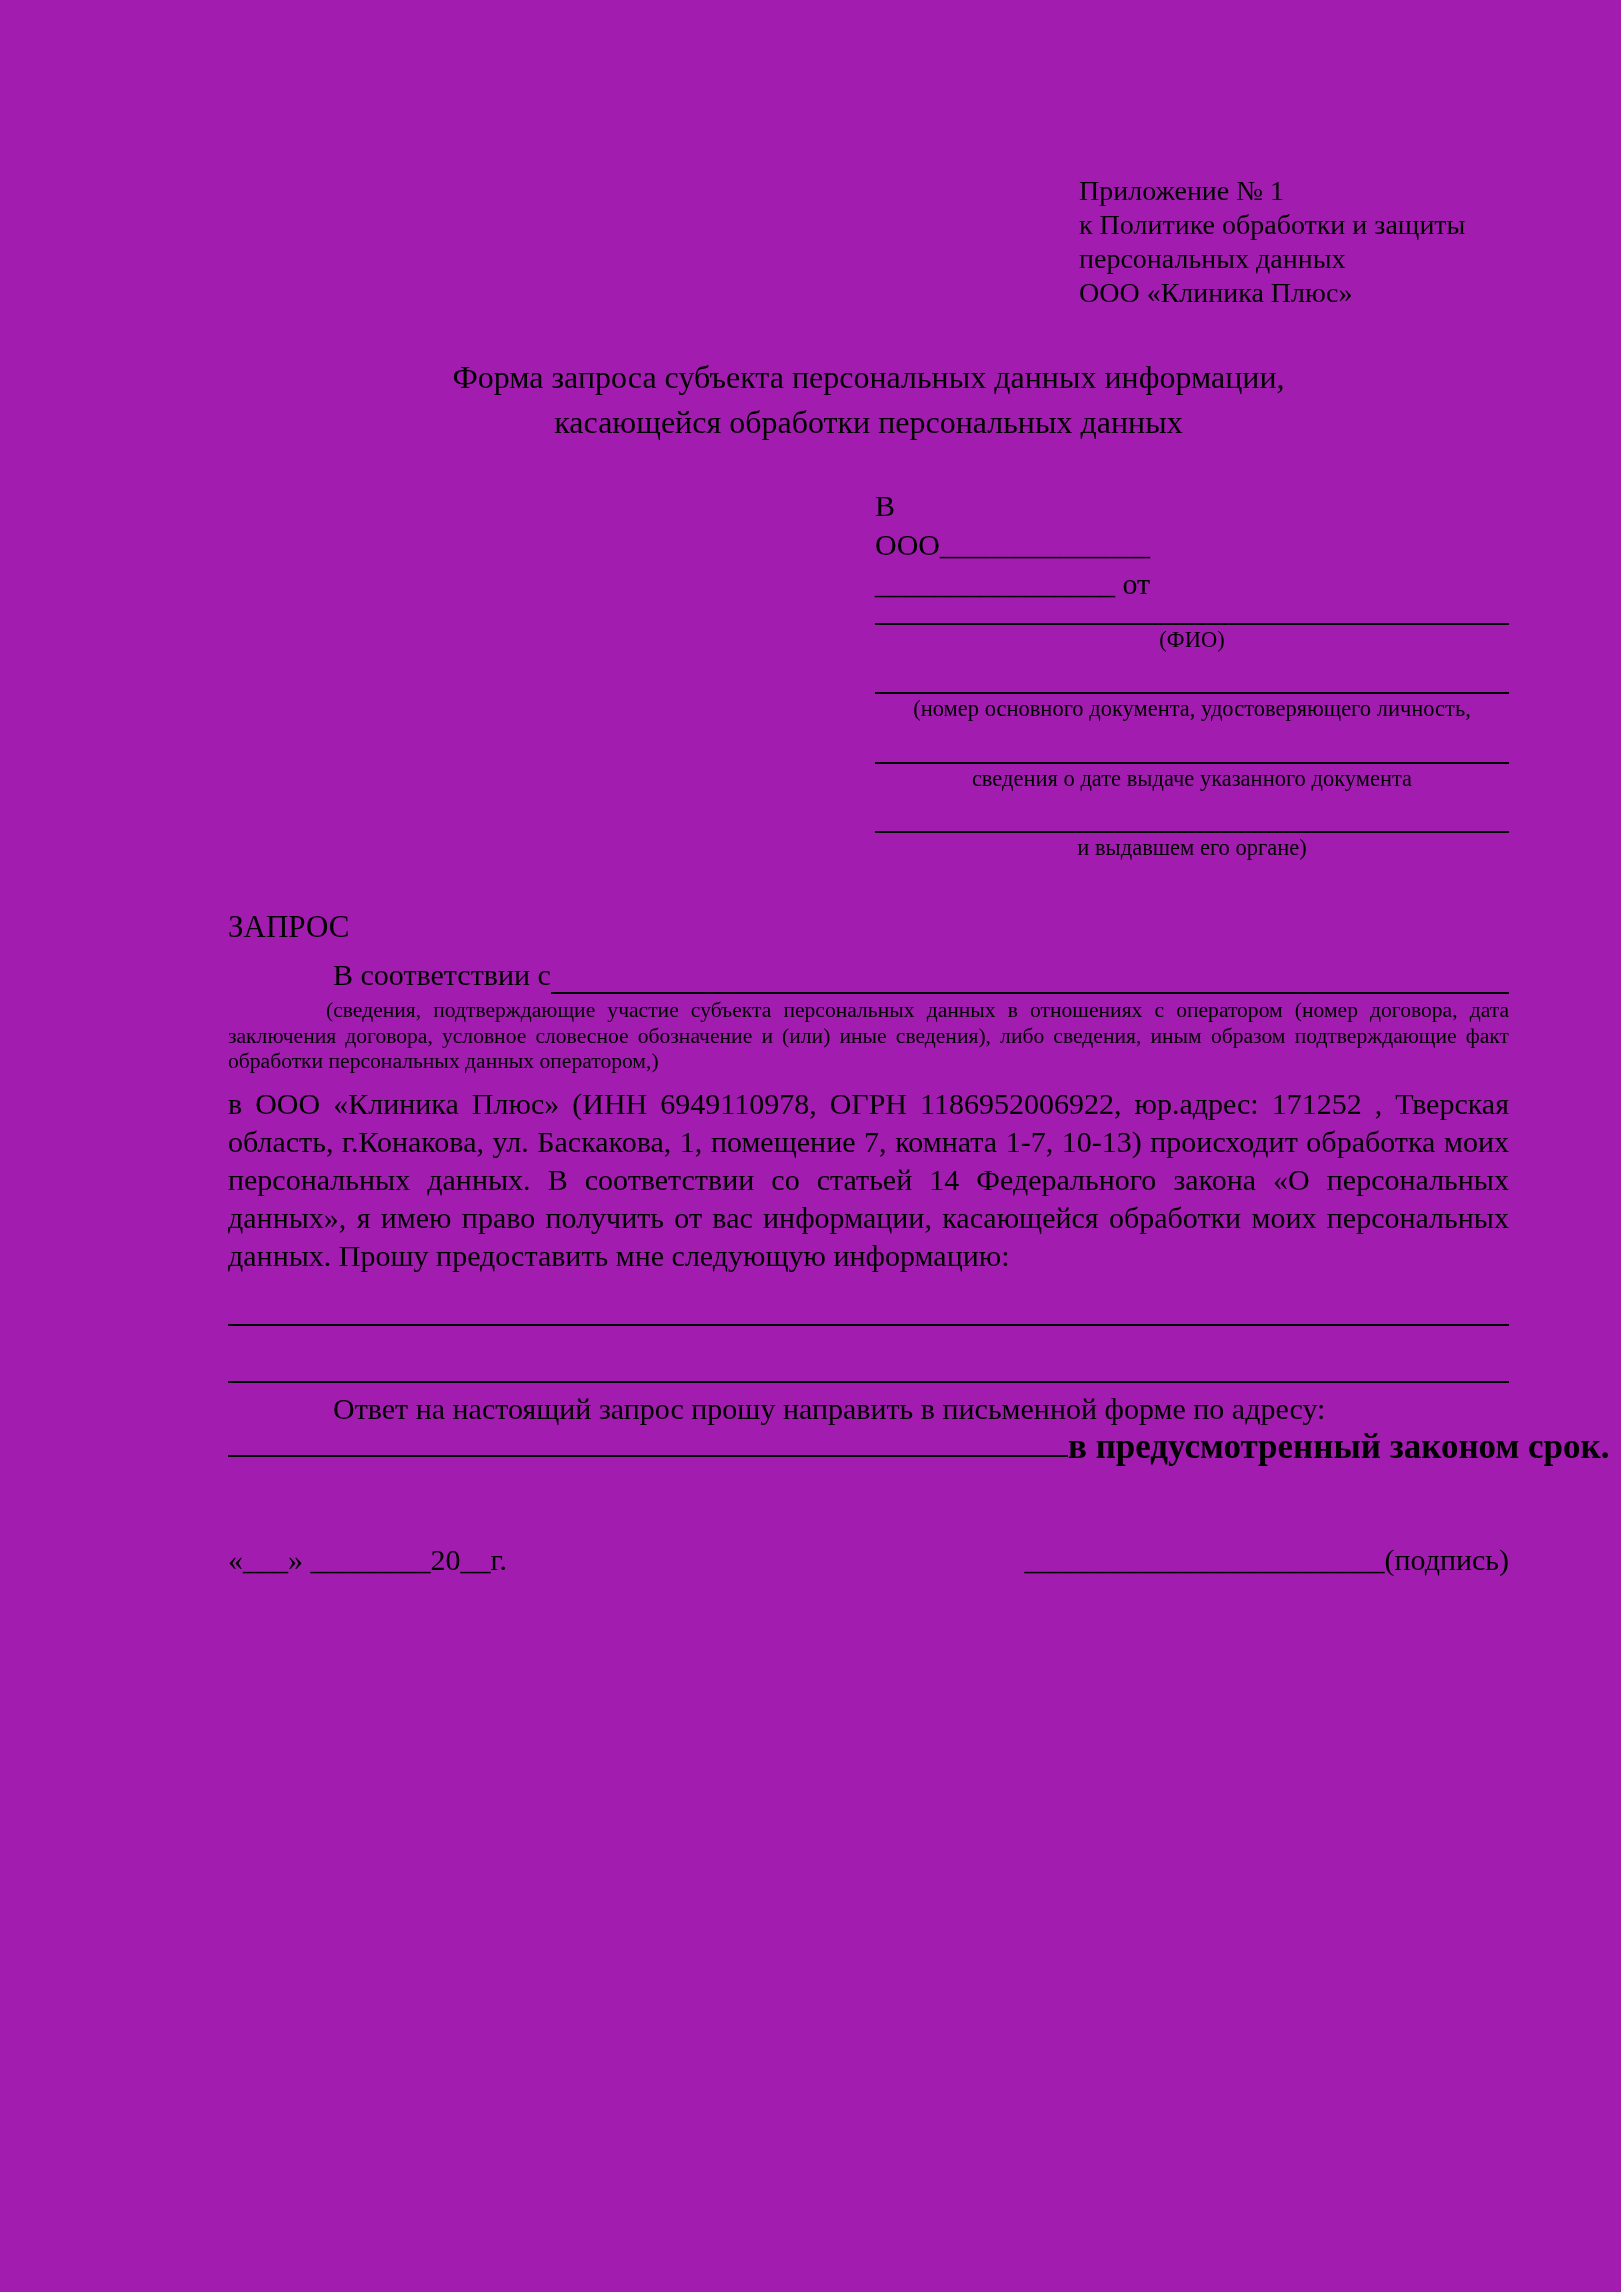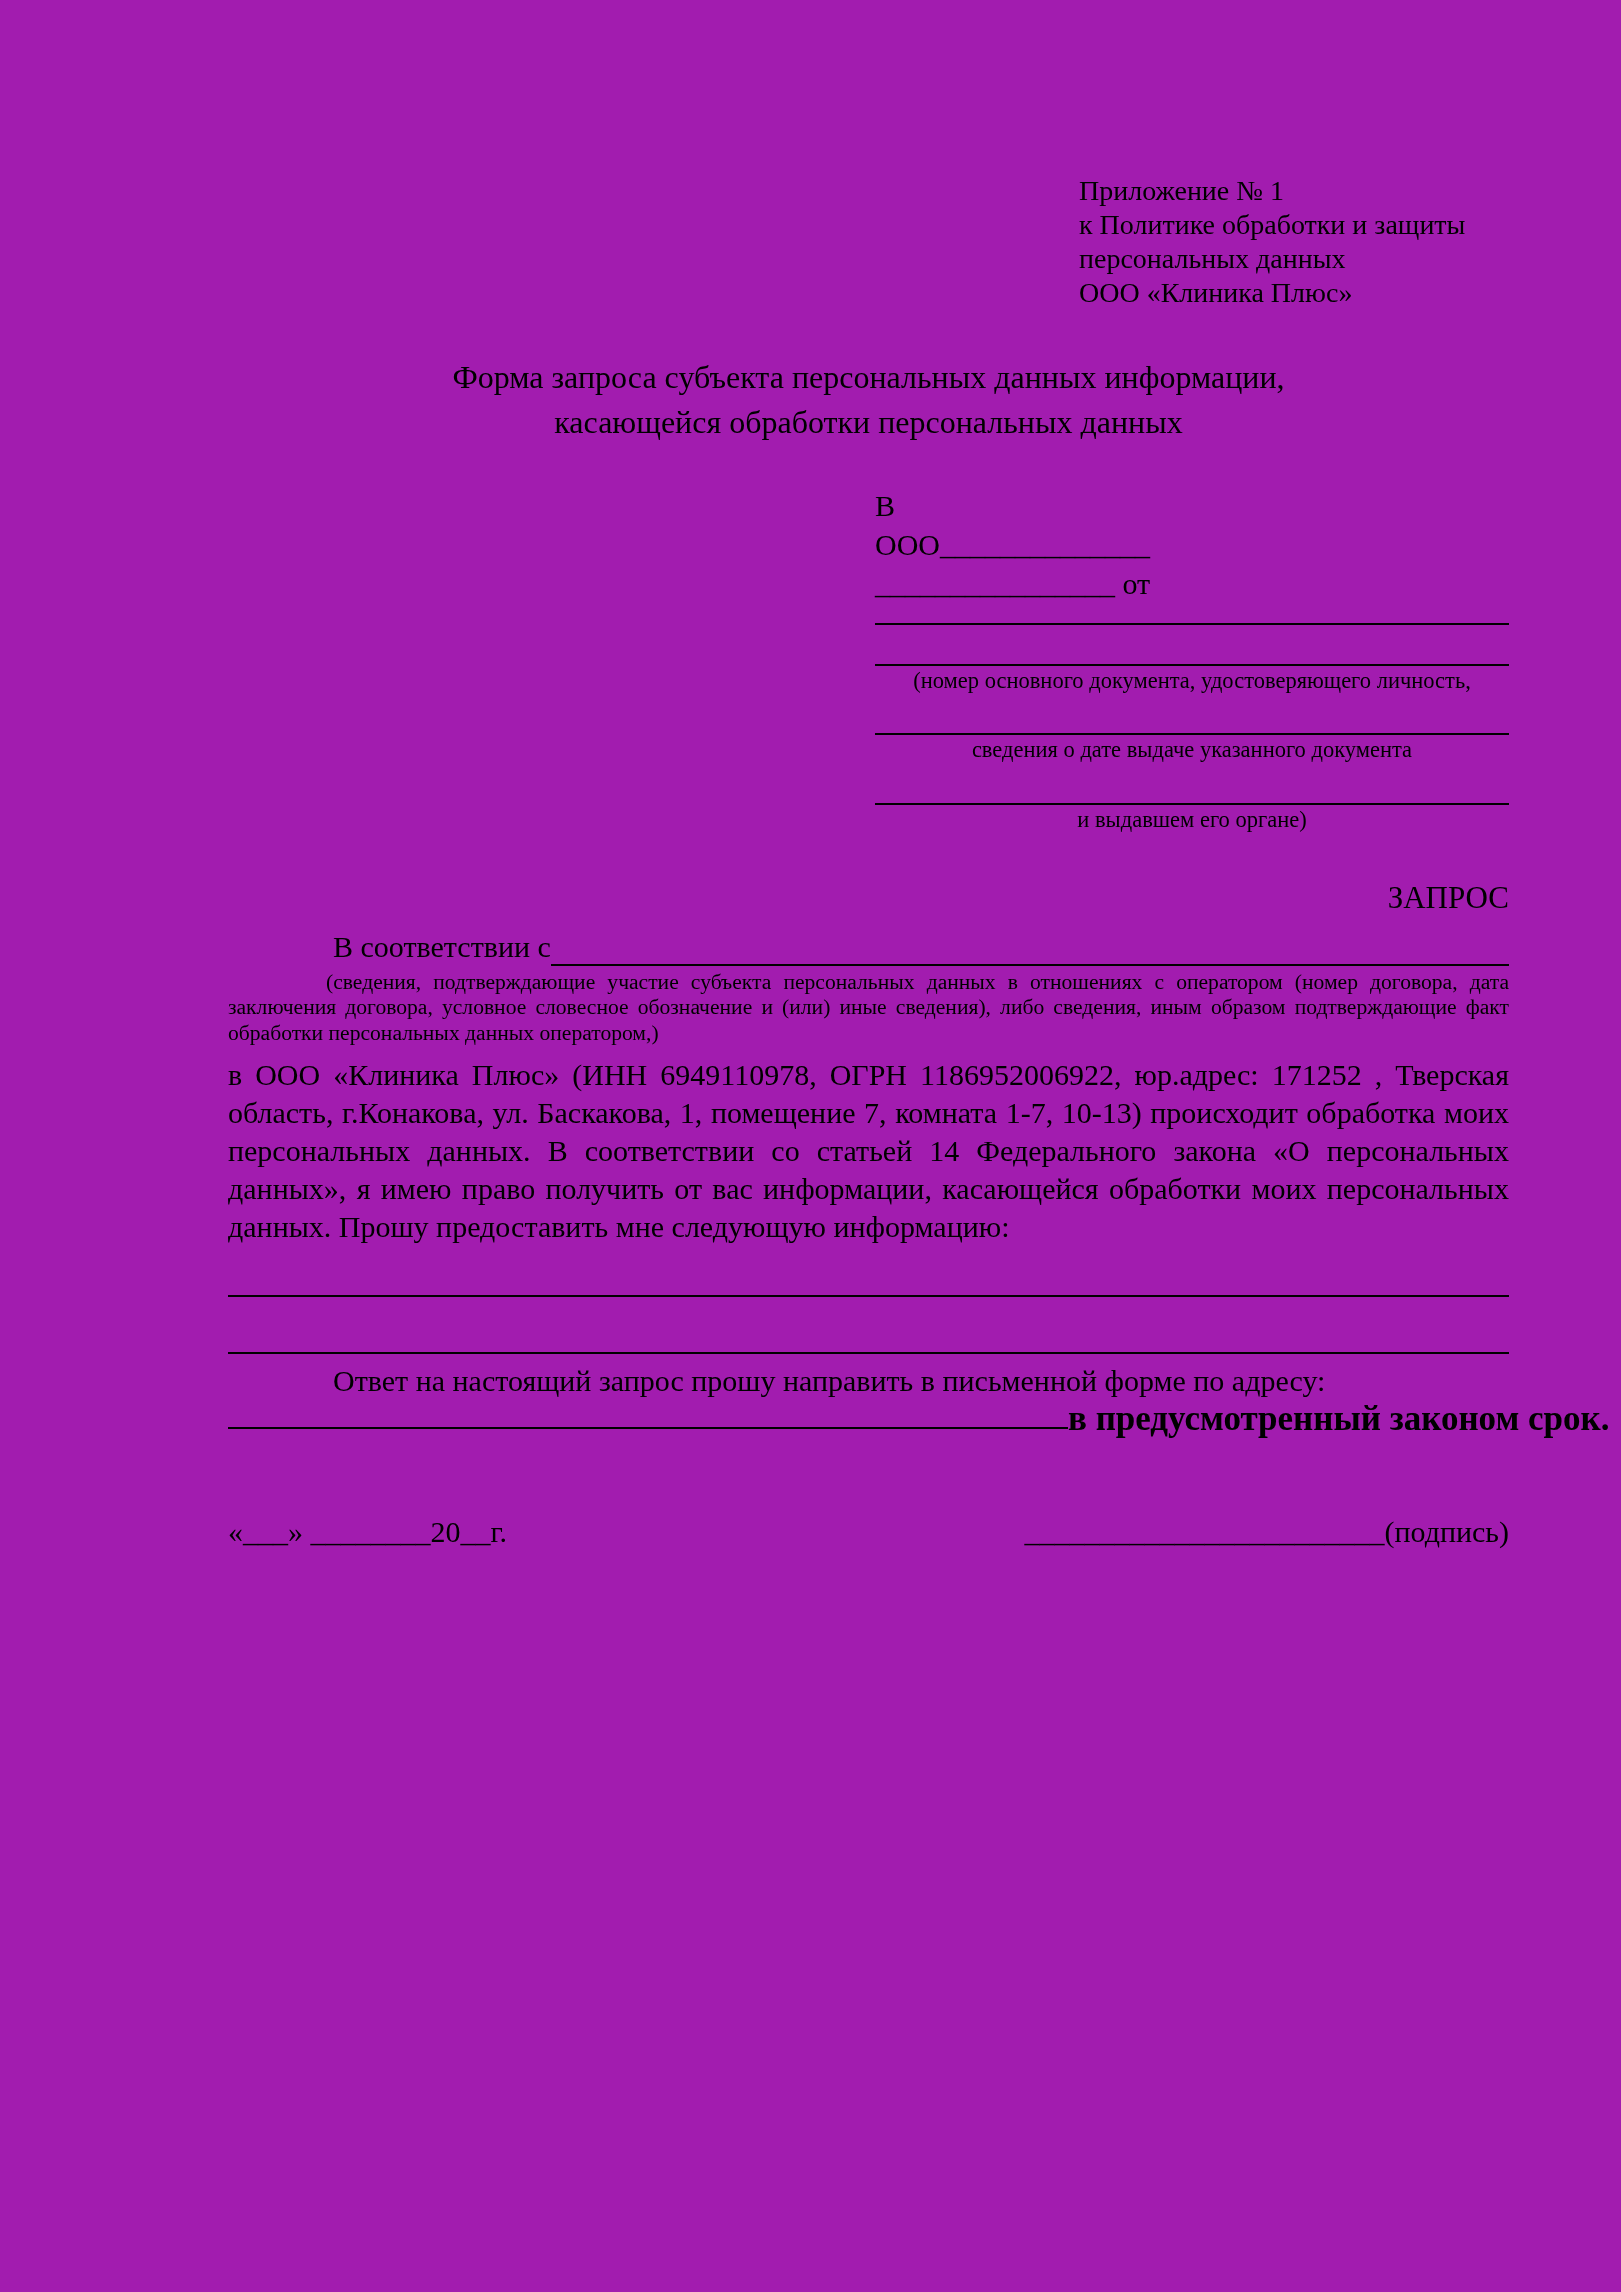--- a/index.html
+++ b/index.html
@@ -54,21 +54,21 @@
   }
   .caption {
     text-align: center;
     font-size: 22.5px;
     line-height: 26.5px;
     margin-top: 2px;
   }
 
   .request-heading {
     margin-top: 45px;
-    text-align: right;
+    text-align: left;
     font-size: 31px;
     line-height: 39px;
   }
 
   .intro-row {
     display: flex;
     align-items: flex-end;
     margin-top: 9.8px;
     font-size: 30px;
     line-height: 39px;
@@ -149,20 +149,21 @@
       <div>Форма запроса субъекта персональных данных информации,</div>
       <div>касающейся обработки персональных данных</div>
     </div>
 
     <div class="addressee">
       <div>В</div>
       <div class="nowrap">ООО______________</div>
       <div class="nowrap">________________ от</div>
 
       <div class="uline"></div>
+      <div class="caption">(ФИО)</div>
 
       <div class="uline gap"></div>
       <div class="caption">(номер основного документа, удостоверяющего личность,</div>
 
       <div class="uline gap"></div>
       <div class="caption">сведения о дате выдаче указанного документа</div>
 
       <div class="uline gap"></div>
       <div class="caption">и выдавшем его органе)</div>
     </div>

